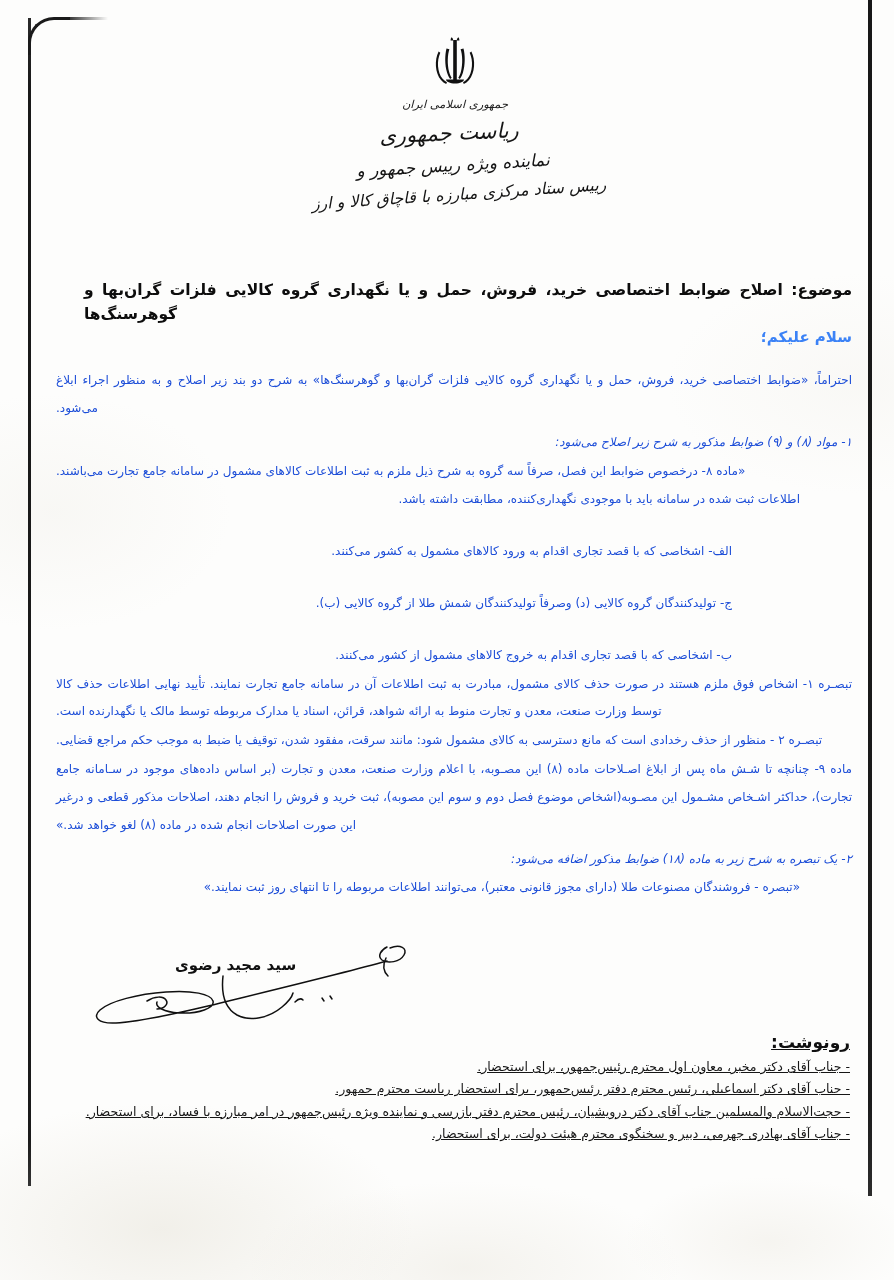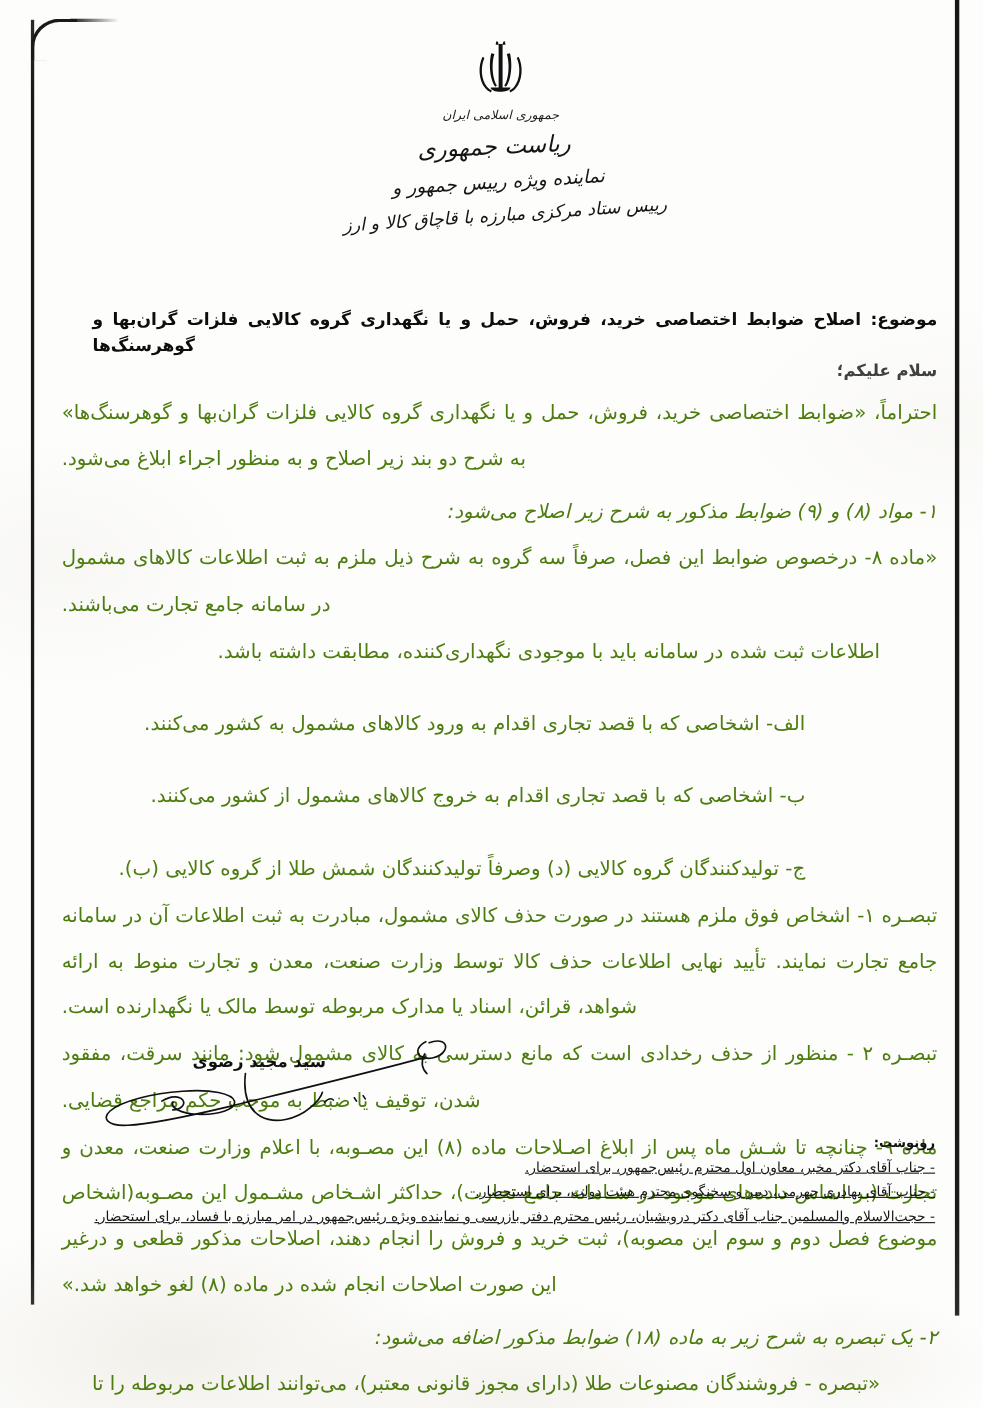--- a/index.html
+++ b/index.html
@@ -136,30 +136,30 @@
     color: #0d0d0d;
     text-align: justify;
     text-align-last: left;
     margin-bottom: 2px;
     letter-spacing: -0.1px;
     margin-left: 28px;
   }
   .greeting {
     font-size: 15px;
     font-weight: bold;
-    color: #404040;
+    color: #3b82f6;
     text-align: right;
-    margin-bottom: 9px;
+    margin-bottom: 21px;
   }
 
   p.para {
-    font-size: 18px;
+    font-size: 12px;
     line-height: 2.32;
     margin: 0 0 1px 0;
-    color: #4d7c0f;
+    color: #1d4ed8;
     text-align: justify;
     text-align-last: left;
   }
   p.para.rtl-last-right {
     text-align-last: right;
     font-style: italic;
   }
   p.indent-right {
     text-align: right;
     text-align-last: right;
@@ -200,24 +200,25 @@
   
   .copies {
     position: absolute;
     top: 1032px;
     left: 48px;
     right: 44px;
     direction: rtl;
     text-align: right;
   }
   .copies-title {
-    font-size: 12px;
+    font-size: 17px;
     font-weight: bold;
     color: #101010;
     margin-bottom: 4px;
+    text-decoration: underline;
   }
   .copy-line {
     font-size: 12.6px;
     line-height: 1.78;
     color: #161616;
     white-space: nowrap;
     text-decoration: underline;
   }
 </style>
 </head>
@@ -265,23 +266,23 @@
     <div class="spacer-sm"></div>
 
     <p class="para rtl-last-right">۱- مواد (۸) و (۹) ضوابط مذکور به شرح زیر اصلاح می‌شود:</p>
 
     <p class="para">«ماده ۸- درخصوص ضوابط این فصل، صرفاً سه گروه به شرح ذیل ملزم به ثبت اطلاعات کالاهای مشمول در سامانه جامع تجارت می‌باشند.</p>
 
     <p class="para indent-right">اطلاعات ثبت شده در سامانه باید با موجودی نگهداری‌کننده، مطابقت داشته باشد.</p>
 
     <p class="para center-ish">الف- اشخاصی که با قصد تجاری اقدام به ورود کالاهای مشمول به کشور می‌کنند.</p>
 
+    <p class="para center-ish">ج- تولیدکنندگان گروه کالایی (د) وصرفاً تولیدکنندگان شمش طلا از گروه کالایی (ب).</p>
+
     <p class="para center-ish">ب- اشخاصی که با قصد تجاری اقدام به خروج کالاهای مشمول از کشور می‌کنند.</p>
-
-    <p class="para center-ish">ج- تولیدکنندگان گروه کالایی (د) وصرفاً تولیدکنندگان شمش طلا از گروه کالایی (ب).</p>
 
     <p class="para">تبصـره ۱- اشخاص فوق ملزم هستند در صورت حذف کالای مشمول، مبادرت به ثبت اطلاعات آن در سامانه جامع تجارت نمایند. تأیید نهایی اطلاعات حذف کالا توسط وزارت صنعت، معدن و تجارت منوط به ارائه شواهد، قرائن، اسناد یا مدارک مربوطه توسط مالک یا نگهدارنده است.</p>
 
     <p class="para">تبصـره ۲ - منظور از حذف رخدادی است که مانع دسترسی به کالای مشمول شود: مانند سرقت، مفقود شدن، توقیف یا ضبط به موجب حکم مراجع قضایی.</p>
 
     <p class="para">ماده ۹- چنانچه تا شـش ماه پس از ابلاغ اصـلاحات ماده (۸) این مصـوبه، با اعلام وزارت صنعت، معدن و تجارت (بر اساس داده‌های موجود در سـامانه جامع تجارت)، حداکثر اشـخاص مشـمول این مصـوبه(اشخاص موضوع فصل دوم و سوم این مصوبه)، ثبت خرید و فروش را انجام دهند، اصلاحات مذکور قطعی و درغیر این صورت اصلاحات انجام شده در ماده (۸) لغو خواهد شد.»</p>
 
     <div class="spacer-sm"></div>
     <p class="para rtl-last-right">۲- یک تبصره به شرح زیر به ماده (۱۸) ضوابط مذکور اضافه می‌شود:</p>
 
@@ -300,16 +301,17 @@
         <path d="M205 72 c3 -3 6 -4 8 -2"></path>
         <path d="M232 68 l2 3"></path>
         <path d="M240 66 l2 3"></path>
       </g>
     </svg>
   </div>
 
   <div class="copies">
     <div class="copies-title">رونوشت:</div>
     <div class="copy-line">- جناب آقای دکتر مخبر، معاون اول محترم رئیس‌جمهور، برای استحضار.</div>
+    <div class="copy-line">- جناب آقای دکتر اسماعیلی، رئیس محترم دفتر رئیس‌جمهور، برای استحضار ریاست محترم جمهور.</div>
+    <div class="copy-line">- حجت‌الاسلام والمسلمین جناب آقای دکتر درویشیان، رئیس محترم دفتر بازرسی و نماینده ویژه رئیس‌جمهور در امر مبارزه با فساد، برای استحضار.</div>
     <div class="copy-line">- جناب آقای بهادری جهرمی، دبیر و سخنگوی محترم هیئت دولت، برای استحضار.</div>
-    <div class="copy-line">- حجت‌الاسلام والمسلمین جناب آقای دکتر درویشیان، رئیس محترم دفتر بازرسی و نماینده ویژه رئیس‌جمهور در امر مبارزه با فساد، برای استحضار.</div>
   </div>
 </div>
 
 </body></html>

